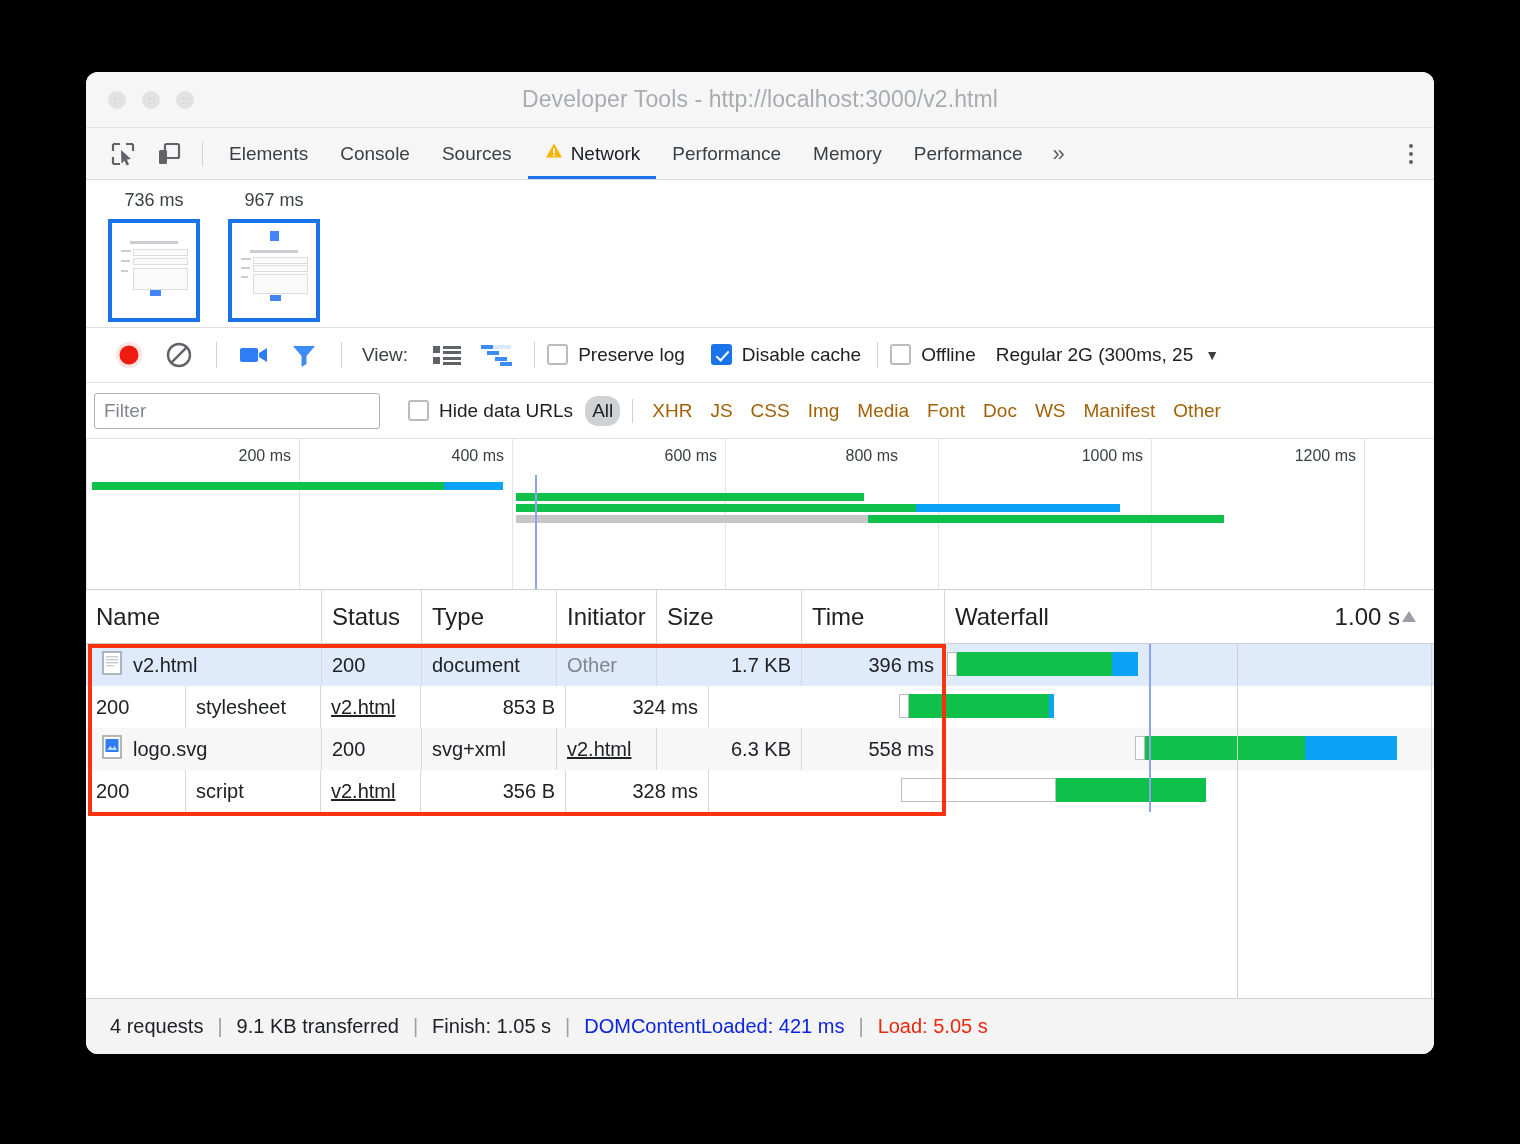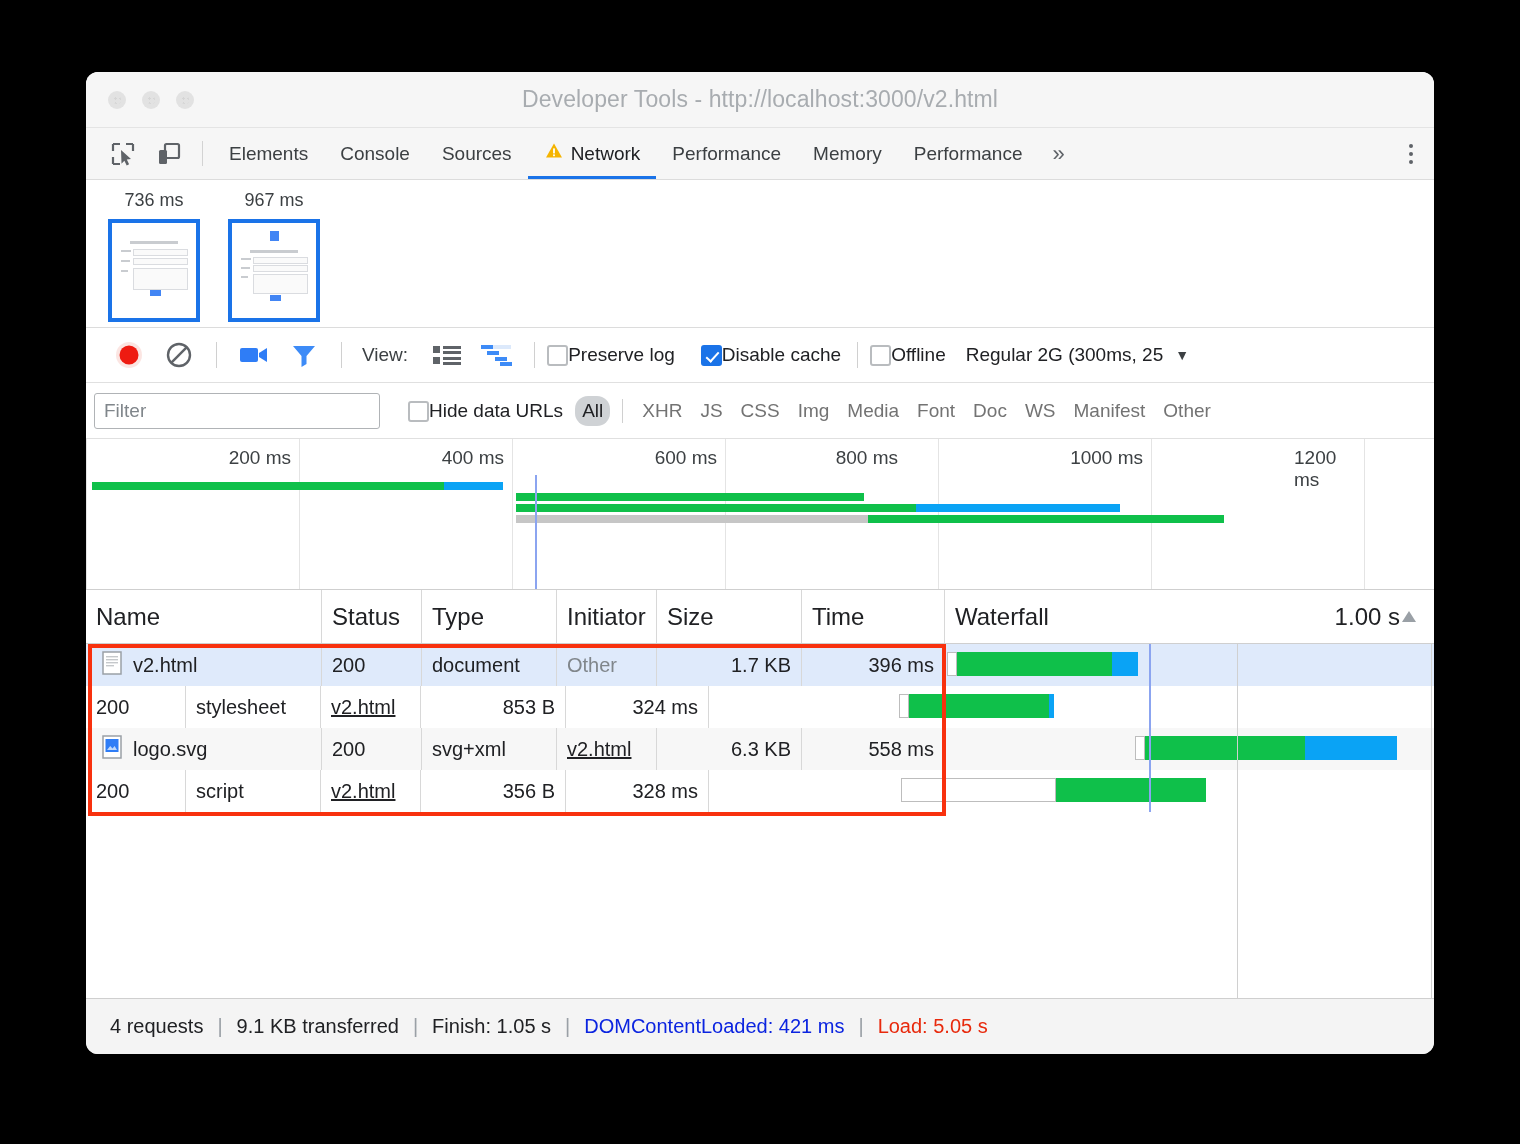--- a/index.html
+++ b/index.html
@@ -109,21 +109,21 @@
 
   
   .nettoolbar {
     flex: 0 0 55px; display: flex; align-items: center;
     border-bottom: 1px solid #e0e0e0; padding-left: 18px;
     background: #fff;
   }
   .tbtn { width: 50px; display: flex; align-items: center; justify-content: center; cursor: pointer; }
   .sep { width: 1px; height: 26px; background: #d0d0d0; margin: 0 12px; }
   .view-label { font-size: 19px; color: #3c4043; margin: 0 14px 0 8px; }
-  .cb-wrap { display: flex; align-items: flex-end; cursor: pointer; margin-right: 4px; }
+  .cb-wrap { display: flex; align-items: flex-start; gap: 10px; cursor: pointer; margin-right: 4px; }
   .cb {
     width: 21px; height: 21px; border: 2px solid #b9bcbf;
     border-radius: 3px; background: #fff; flex: 0 0 21px;
     position: relative;
   }
   .cb.checked { background: #1a73e8; border-color: #1a73e8; }
   .cb.checked::after {
     content: ""; position: absolute; left: 6px; top: 2px;
     width: 5px; height: 11px; border: solid #fff;
     border-width: 0 2.5px 2.5px 0; transform: rotate(42deg);
@@ -143,36 +143,36 @@
     border-bottom: 1px solid #e0e0e0; padding-left: 8px; background: #fff;
   }
   .filter-input {
     width: 286px; height: 36px; border: 1px solid #b0b3b6;
     border-radius: 3px; padding: 0 9px; font-size: 19px;
     color: #202124; font-family: inherit; outline: none;
   }
   .filter-input::placeholder { color: #80868b; }
   .fb-cb { margin-left: 28px; }
   .pill {
-    font-size: 19px; color: #737373; padding: 4px 9px;
+    font-size: 19px; color: #a16207; padding: 4px 9px;
     border-radius: 13px; cursor: pointer; white-space: nowrap;
   }
   .pill.active { background: #cfd2d5; color: #202124; }
   .types { display: flex; align-items: center; gap: 4px; }
   .types .pill { padding: 4px 7px; }
 
   
   .overview {
     flex: 0 0 151px; position: relative;
     border-bottom: 1px solid #cfcfcf; background: #fff;
     overflow: hidden;
   }
   .ov-gridline { position: absolute; top: 0; bottom: 0; width: 1px; background: #e4e4e4; }
   .ov-tick {
-    position: absolute; top: 8px; font-size: 19px; color: #3c4043;
+    position: absolute; top: 8px; font-size: 16px; color: #3c4043;
     transform: translateX(-100%); padding-right: 8px;
   }
   .ov-row { position: absolute; height: 8px; }
   .ov-seg { position: absolute; top: 0; height: 8px; }
   .ov-marker { position: absolute; top: 36px; bottom: 0; width: 2px; background: #8ba4f0; }
 
   
   .table-wrap { flex: 1 1 auto; position: relative; overflow: hidden; background: #fff; }
   .thead { display: flex; height: 54px; border-bottom: 1px solid #cfcfcf; }
   .th {

